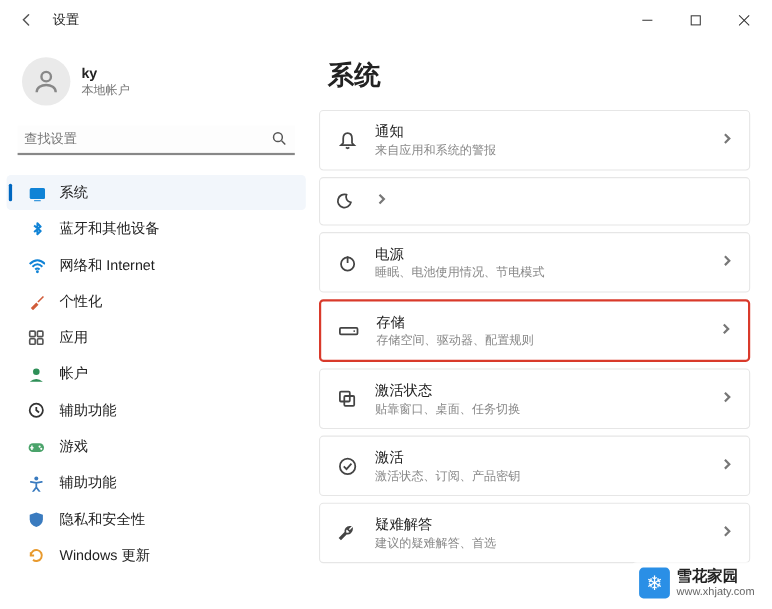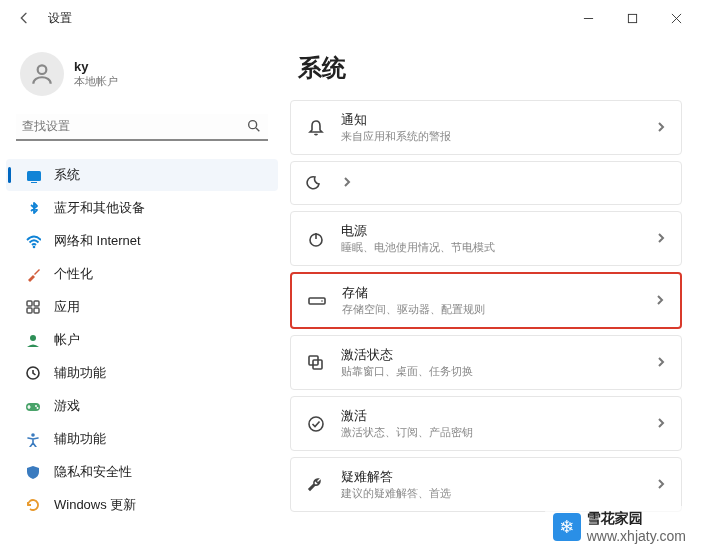--- a/index.html
+++ b/index.html
@@ -167,21 +167,21 @@
     border-radius: 6px;
   }
   .watermark .logo {
     width: 28px; height: 28px;
     background: #2a8fe6;
     border-radius: 4px;
     display: flex; align-items: center; justify-content: center;
     color: #fff; font-size: 18px;
   }
   .watermark .t1 { font-size: 14px; font-weight: 700; color: #222; }
-  .watermark .t2 { font-size: 14px; color: #666; }
+  .watermark .t2 { font-size: 10px; color: #666; }
 </style>
 </head>
 <body>
 
 <div class="window">
 
   <div class="titlebar">
     <div class="back-arrow">
       <svg viewBox="0 0 24 24" width="16" height="16">
           <path d="M15 5 L8 12 L15 19" stroke="#555" stroke-width="2" fill="none" stroke-linecap="round"></path>

